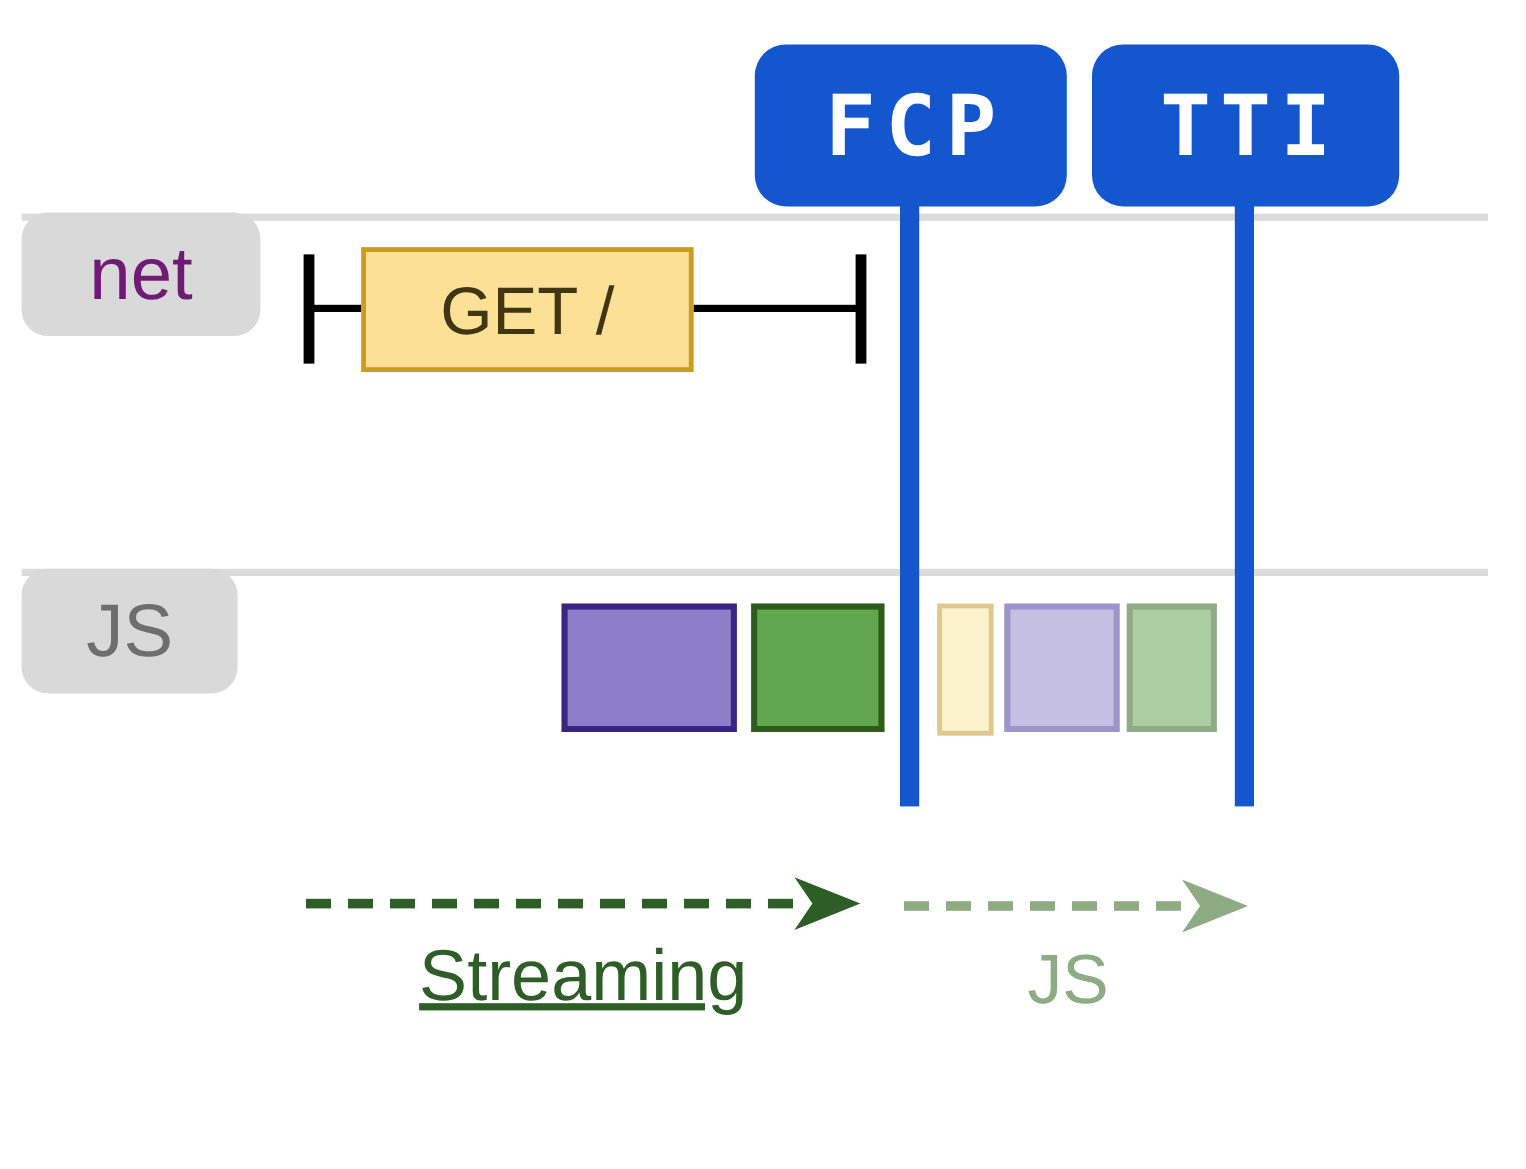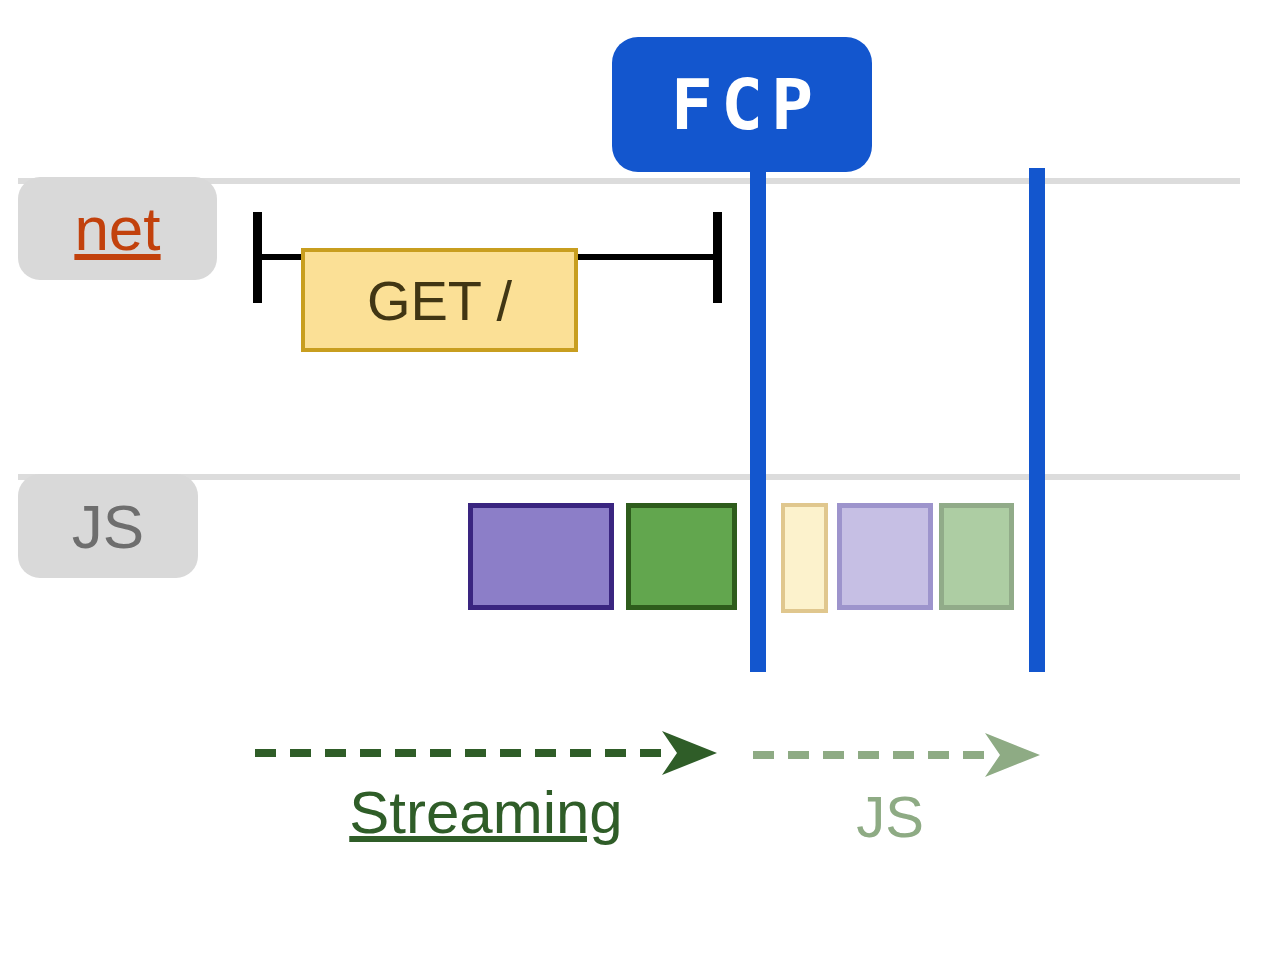--- a/index.html
+++ b/index.html
@@ -8,21 +8,21 @@
     font-family:"Liberation Sans", sans-serif;
   }
   
   .badge{
     position:absolute;top:37px;height:135px;border-radius:26px;
     display:flex;align-items:center;justify-content:center;
     color:#ffffff;font-family:"DejaVu Sans Mono", monospace;
     font-weight:bold;font-size:70px;letter-spacing:8px;text-indent:8px;
     z-index:6;
   }
-  .badge-fcp{left:612px;width:260px;}
+  .badge-fcp{left:629px;width:260px;}
   .badge-tti{left:910px;width:256px;}
   .marker-line{position:absolute;top:168px;width:16px;height:504px;z-index:5;}
   .marker-line-fcp{left:750px;}
   .marker-line-tti{left:1029px;}
   
   .lane-line{position:absolute;left:18px;width:1222px;height:6px;z-index:1;}
   .lane-line-net{top:178px;}
   .lane-line-js{top:474px;}
   .lane-label{
     position:absolute;left:18px;border-radius:22px;z-index:2;
@@ -36,21 +36,20 @@
   .tick-left{left:253px;}
   .tick-right{left:713px;}
   .connector{position:absolute;height:6px;background:#000;top:254px;z-index:2;}
   .connector-left{left:257px;width:48px;}
   .connector-right{left:575px;width:142px;}
   .request-box{
     position:absolute;left:301px;top:206px;width:277px;height:104px;
     box-sizing:border-box;border:4px solid;z-index:4;
     display:flex;align-items:center;justify-content:center;
     font-size:56px;
-    margin-top:42px;
   }
   
   .js-task{position:absolute;top:503px;height:107px;box-sizing:border-box;border:5px solid;z-index:3;}
   .js-task-1{left:468px;width:146px;}
   .js-task-2{left:626px;width:111px;}
   .js-task-3{left:781px;width:47px;height:110px;border-width:4px;}
   .js-task-4{left:837px;width:96px;}
   .js-task-5{left:939px;width:75px;}
   
   .dashes{
@@ -70,27 +69,30 @@
   .phase-sub{display:block;}
 </style>
 </head>
 <body>
 
 <div class="canvas">
 
   <div class="badge badge-fcp" style="background: rgb(19, 86, 206);">
     <span>FCP</span>
   </div>
+  <div class="badge badge-tti" style="background: rgb(19, 86, 206);">
+    <span>TTI</span>
+  </div>
   <div class="marker-line marker-line-fcp" style="background: rgb(19, 86, 206);"></div>
   <div class="marker-line marker-line-tti" style="background: rgb(19, 86, 206);"></div>
 
   <div class="lane-line lane-line-net" style="background: rgb(220, 220, 220);"></div>
   <div class="lane-line lane-line-js" style="background: rgb(220, 220, 220);"></div>
 
-  <div class="lane-label lane-label-net" style="background: rgb(217, 217, 217); color: #c2410c; text-decoration: underline;">
+  <div class="lane-label lane-label-net" style="background: rgb(217, 217, 217); color: #701a75;">
     <span>net</span>
   </div>
   <div class="lane-label lane-label-js" style="background: rgb(217, 217, 217); color: rgb(110, 110, 110);">
     <span>JS</span>
   </div>
 
   <div class="tick tick-left" style="background: rgb(0, 0, 0);"></div>
   <div class="connector connector-left" style="background: rgb(0, 0, 0);"></div>
   <div class="request-box" style="background: rgb(251, 224, 150); border-color: rgb(200, 158, 31); color: rgb(65, 54, 20);">
     <span>GET /</span>

